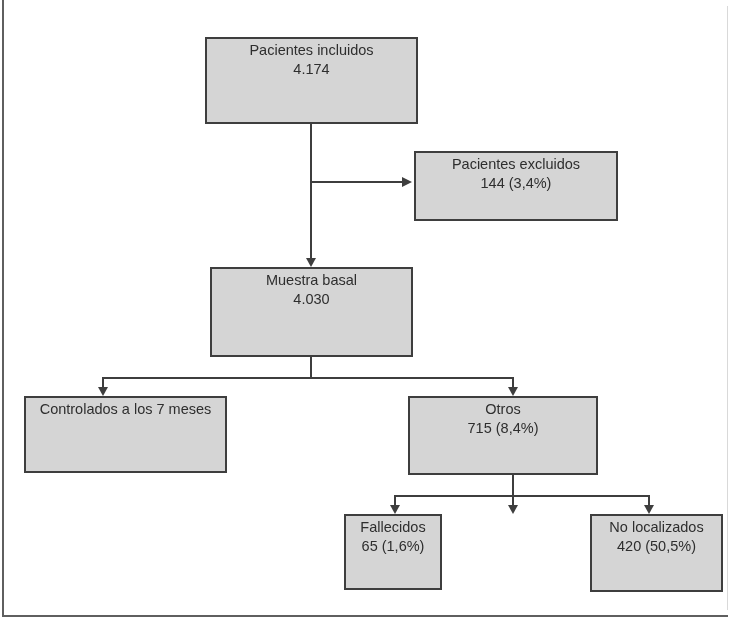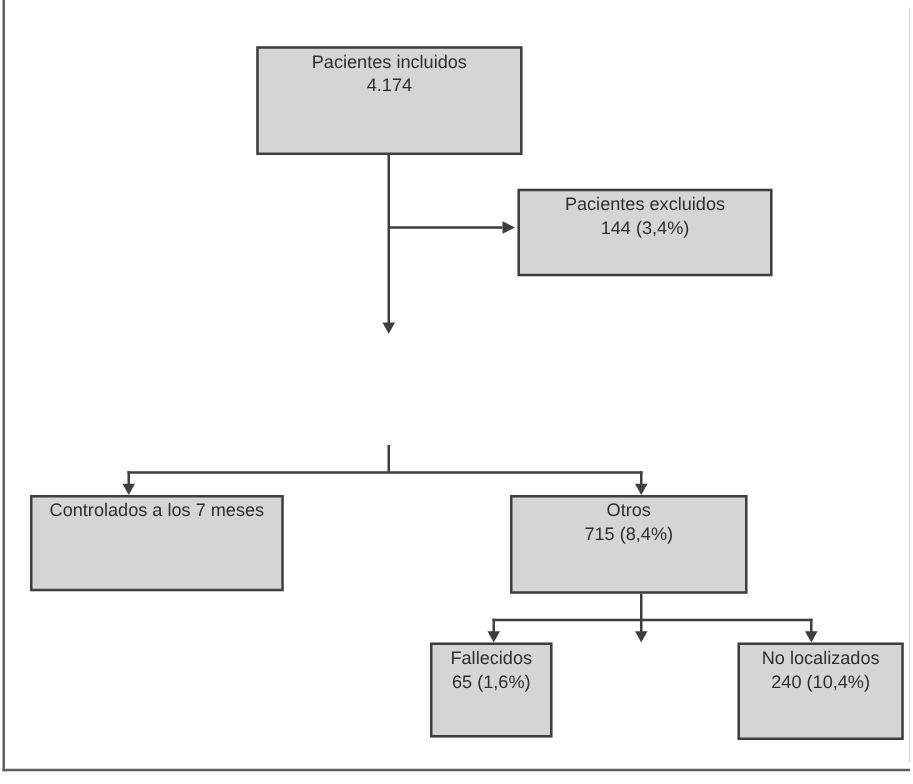--- a/index.html
+++ b/index.html
@@ -111,20 +111,26 @@
     </div>
   </div>
 
   <div class="node" style="left:414px;top:151px;width:204px;height:70px">
     <div class="node-text">
       <span class="node-label">Pacientes excluidos</span>
       <span class="node-value">144 (3,4%)</span>
     </div>
   </div>
 
+  <div class="node" style="left:210px;top:267px;width:203px;height:90px">
+    <div class="node-text">
+      <span class="node-label">Muestra basal</span>
+      <span class="node-value">4.030</span>
+    </div>
+  </div>
 
   <div class="node" style="left:24px;top:396px;width:203px;height:77px">
     <div class="node-text">
       <span class="node-label">Controlados a los 7 meses</span>
     </div>
   </div>
 
   <div class="node" style="left:408px;top:396px;width:190px;height:79px">
     <div class="node-text">
       <span class="node-label">Otros</span>
@@ -136,17 +142,17 @@
     <div class="node-text">
       <span class="node-label">Fallecidos</span>
       <span class="node-value">65 (1,6%)</span>
     </div>
   </div>
 
 
   <div class="node" style="left:590px;top:514px;width:133px;height:78px">
     <div class="node-text">
       <span class="node-label">No localizados</span>
-      <span class="node-value">240 (10,4%)</span>
+      <span class="node-value">420 (50,5%)</span>
     </div>
   </div>
 
 </div>
 
 </body></html>

